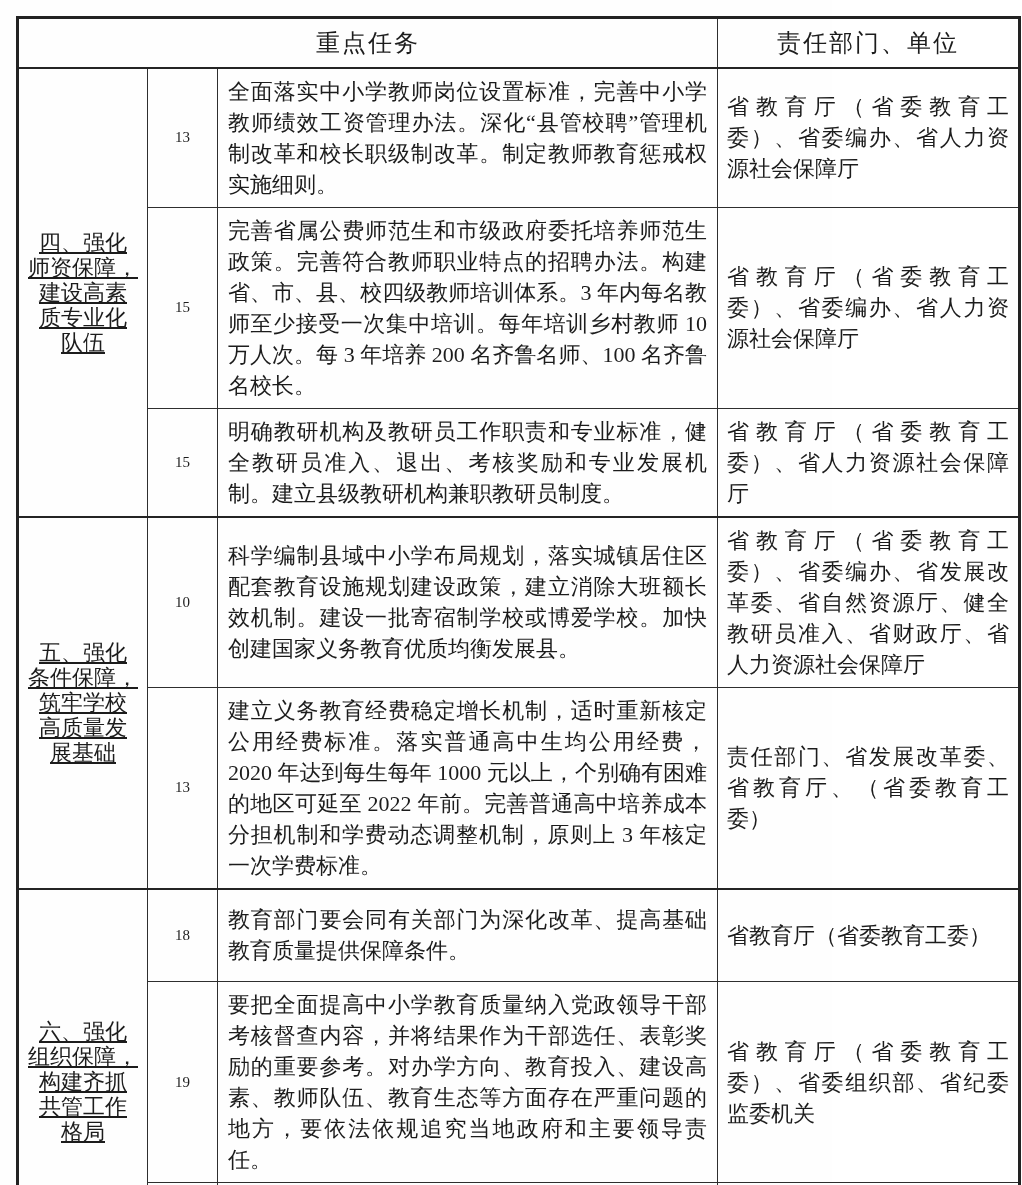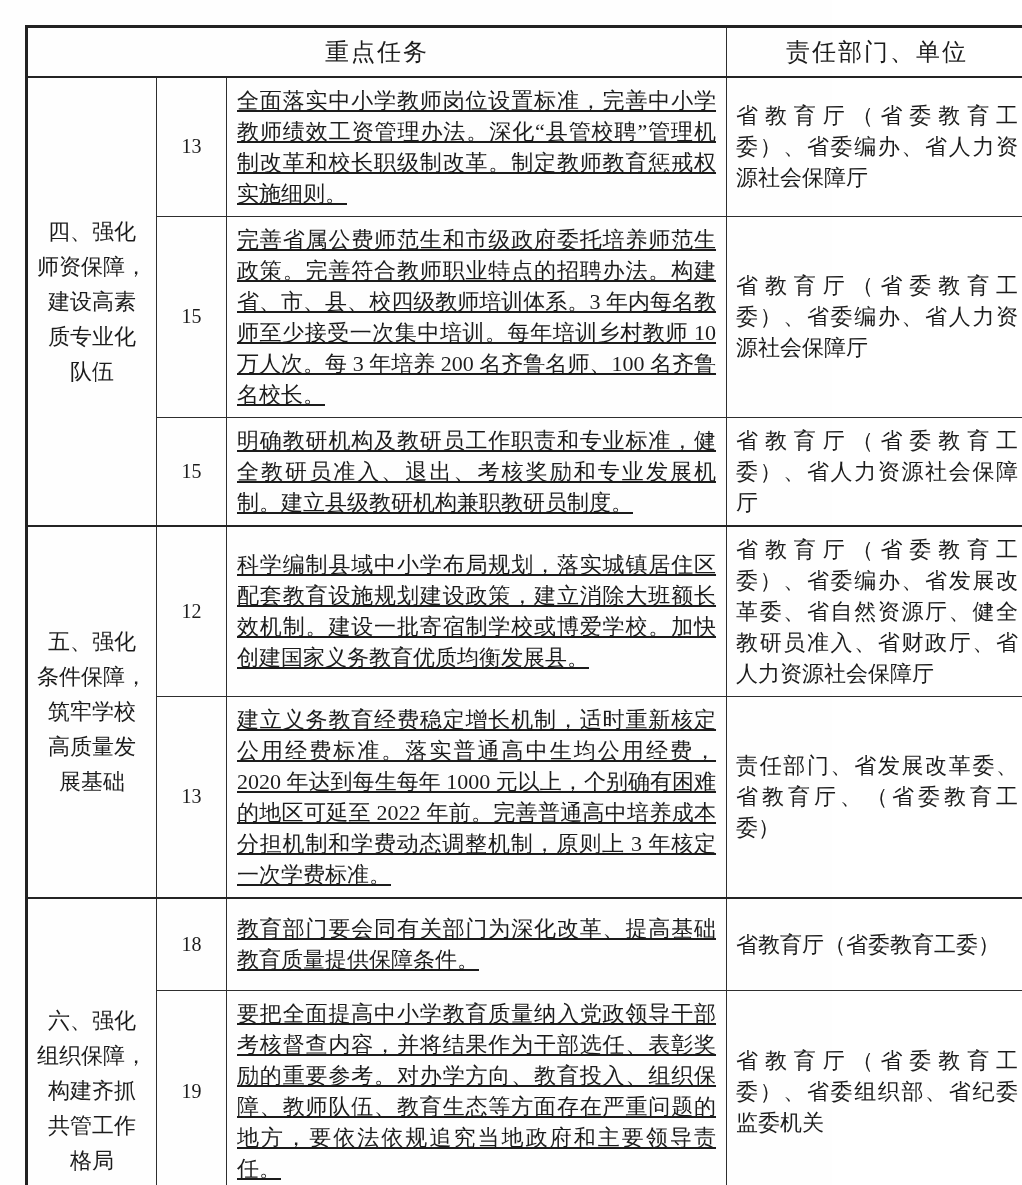--- a/index.html
+++ b/index.html
@@ -7,21 +7,21 @@
   body {
     font-family: "Liberation Serif", "DejaVu Serif", serif;
     color: #1c1c1c;
     width: 1022px;
     height: 1185px;
     overflow: hidden;
   }
   .page {
     width: 832px;
     height: 1185px;
-    padding: 25px;
+    padding: 16px;
     background: #fefefe;
   }
   table.doc-table {
     border-collapse: collapse;
     table-layout: fixed;
     width: 1002px;
     border: 3px solid #222222;
   }
   col.c-cat  { width: 130px; }
   col.c-num  { width: 70px; }
@@ -36,32 +36,32 @@
     font-size: 24px;
     font-weight: normal;
     text-align: center;
     letter-spacing: 2px;
     border-bottom: 2px solid #242424;
   }
   td { font-size: 22px; line-height: 31px; }
   td.cat-cell {
     text-align: center;
     white-space: pre-line;
-    line-height: 35px;
+    line-height: 25px;
     padding: 4px 2px;
+    text-decoration: underline;
   }
   td.num-cell {
     text-align: center;
-    font-size: 20px;
+    font-size: 15px;
     font-family: "Liberation Serif", "DejaVu Serif", serif;
   }
   td.task-cell {
     text-align: justify;
     padding: 7px 10px;
-    text-decoration: underline;
   }
   td.dept-cell {
     text-align: justify;
     padding: 7px 9px;
   }
   tr.section-start td { border-top: 2px solid #242424; }
 </style>
 </head>
 <body>
 
@@ -99,42 +99,42 @@
           <td class="num-cell">15</td>
           <td class="task-cell">明确教研机构及教研员工作职责和专业标准，健全教研员准入、退出、考核奖励和专业发展机制。建立县级教研机构兼职教研员制度。</td>
           <td class="dept-cell">省教育厅（省委教育工委）、省人力资源社会保障厅</td>
         </tr>
         <tr class="section-start" style="height: 160px;">
           <td rowspan="2" class="cat-cell">五、强化
 条件保障，
 筑牢学校
 高质量发
 展基础</td>
-          <td class="num-cell">12</td>
+          <td class="num-cell">10</td>
           <td class="task-cell">科学编制县域中小学布局规划，落实城镇居住区配套教育设施规划建设政策，建立消除大班额长效机制。建设一批寄宿制学校或博爱学校。加快创建国家义务教育优质均衡发展县。</td>
           <td class="dept-cell">省教育厅（省委教育工委）、省委编办、省发展改革委、省自然资源厅、健全教研员准入、省财政厅、省人力资源社会保障厅</td>
         </tr>
         <tr style="height: 183px;">
           <td class="num-cell">13</td>
           <td class="task-cell">建立义务教育经费稳定增长机制，适时重新核定公用经费标准。落实普通高中生均公用经费，2020 年达到每生每年 1000 元以上，个别确有困难的地区可延至 2022 年前。完善普通高中培养成本分担机制和学费动态调整机制，原则上 3 年核定一次学费标准。</td>
           <td class="dept-cell">责任部门、省发展改革委、省教育厅、（省委教育工委）</td>
         </tr>
         <tr class="section-start" style="height: 93px;">
           <td rowspan="3" class="cat-cell">六、强化
 组织保障，
 构建齐抓
 共管工作
 格局</td>
           <td class="num-cell">18</td>
           <td class="task-cell">教育部门要会同有关部门为深化改革、提高基础教育质量提供保障条件。</td>
           <td class="dept-cell">省教育厅（省委教育工委）</td>
         </tr>
         <tr style="height: 185px;">
           <td class="num-cell">19</td>
-          <td class="task-cell">要把全面提高中小学教育质量纳入党政领导干部考核督查内容，并将结果作为干部选任、表彰奖励的重要参考。对办学方向、教育投入、组织保障、教师队伍、教育生态等方面存在严重问题的地方，要依法依规追究当地政府和主要领导责任。</td>
+          <td class="task-cell">要把全面提高中小学教育质量纳入党政领导干部考核督查内容，并将结果作为干部选任、表彰奖励的重要参考。对办学方向、教育投入、建设高素、教师队伍、教育生态等方面存在严重问题的地方，要依法依规追究当地政府和主要领导责任。</td>
           <td class="dept-cell">省教育厅（省委教育工委）、省委组织部、省纪委监委机关</td>
         </tr>
         <tr style="height: 92px;">
           <td class="num-cell">20</td>
           <td class="task-cell">抓好思想引领和舆论引导，推动提供更多儿童优秀文化产品。</td>
           <td class="dept-cell">省教育厅（省委教育工委）、省委宣传部</td>
         </tr>
       </tbody>
   </table>
 </div>

